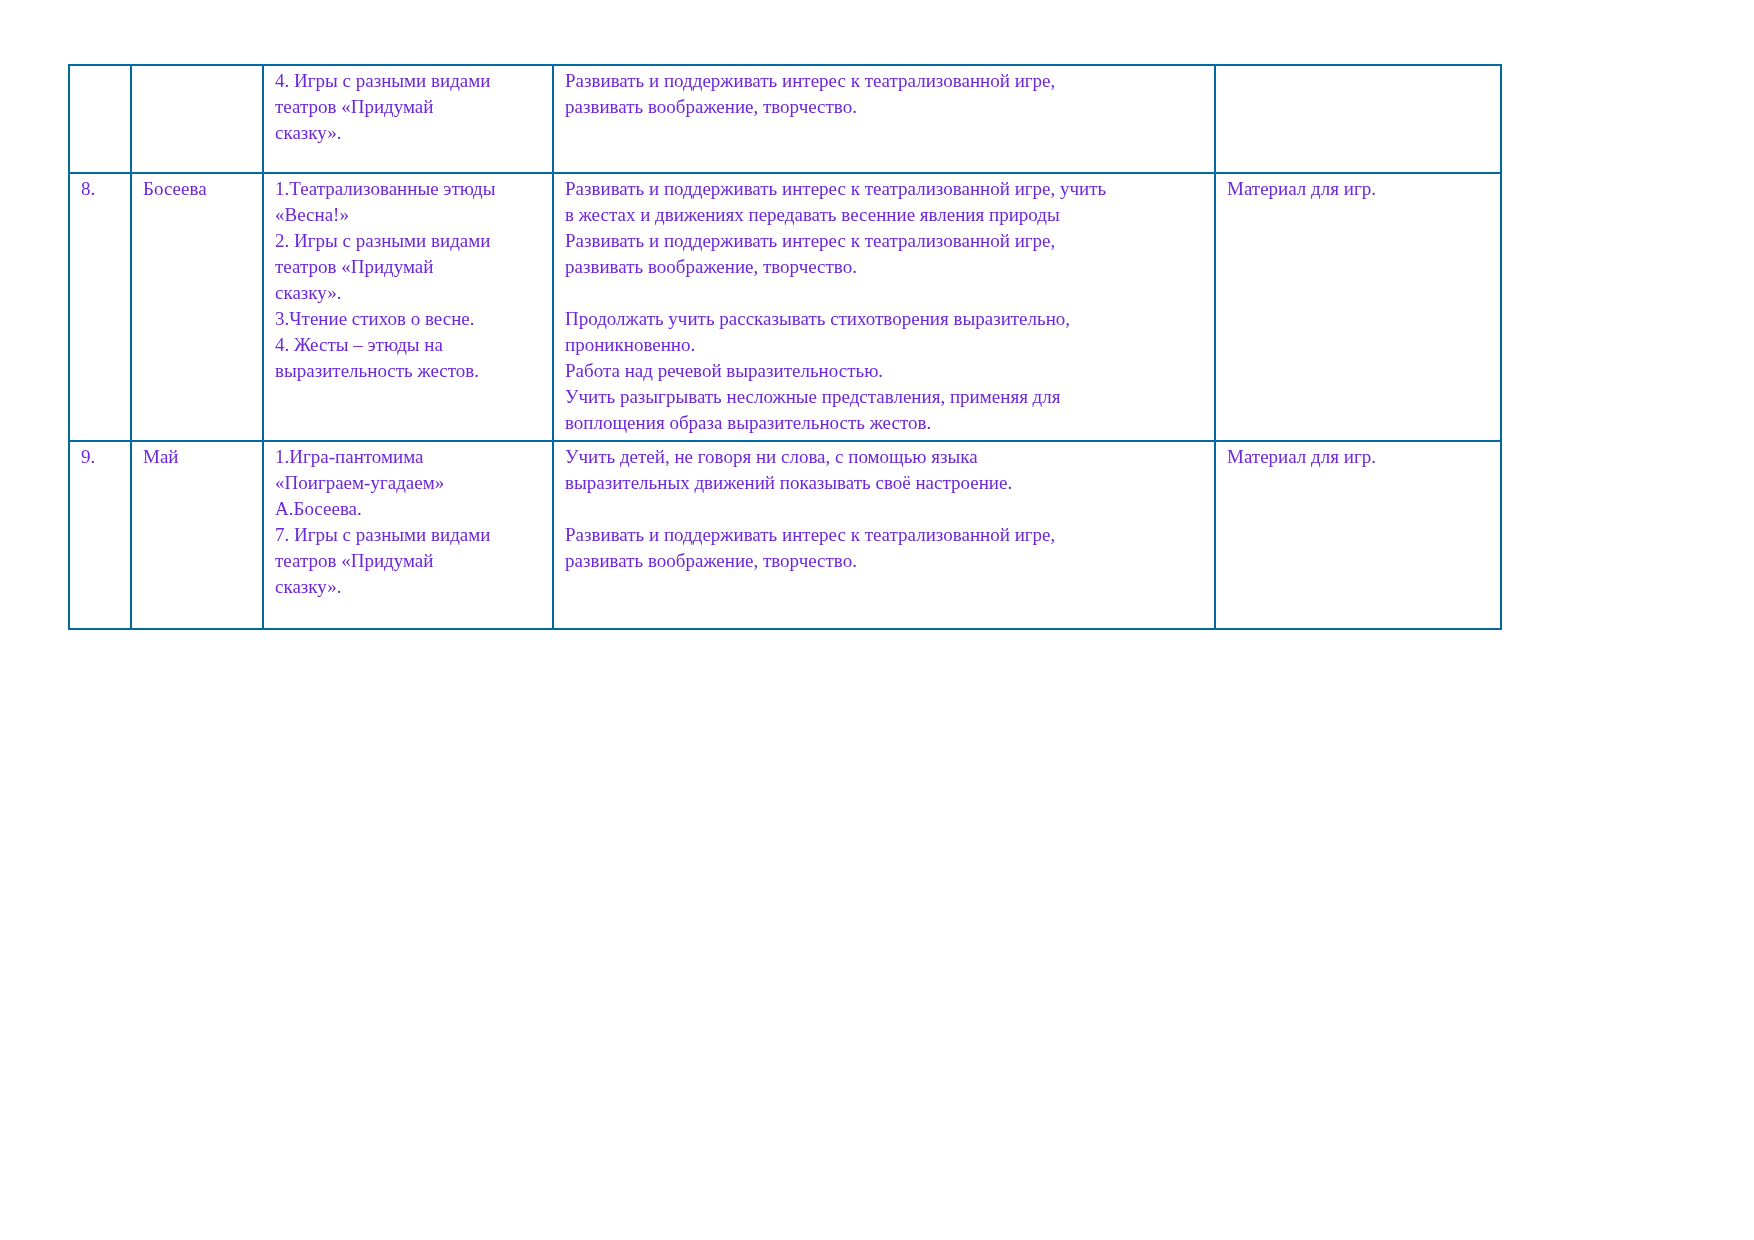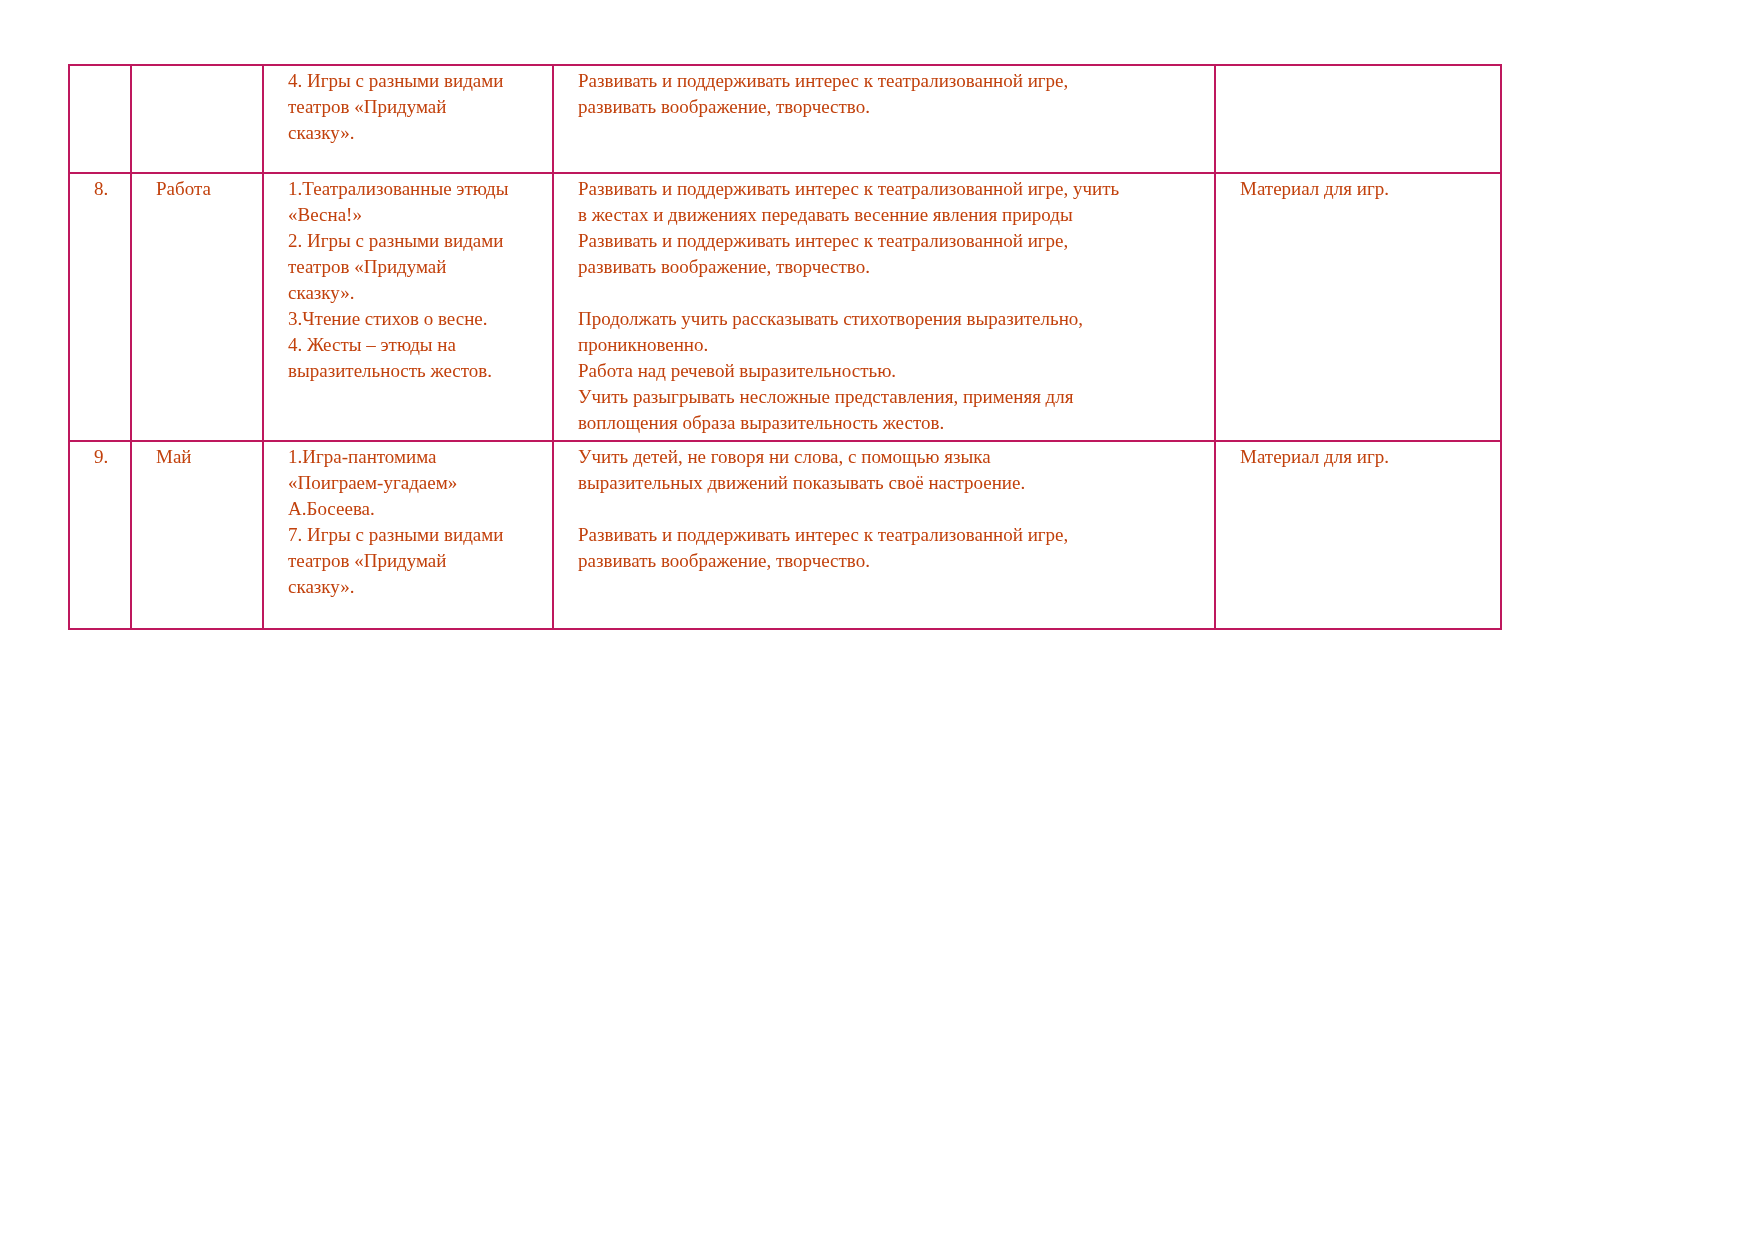--- a/index.html
+++ b/index.html
@@ -17,26 +17,26 @@
   }
   table.schedule {
     position: absolute;
     left: 68px;
     top: 64px;
     width: 1432px;
     border-collapse: collapse;
     table-layout: fixed;
   }
   table.schedule td {
-    border: 2px solid #be185d;
+    border: 2px solid #0369a1;
     vertical-align: top;
-    padding: 2px 10px 4px 24px;
+    padding: 2px 10px 4px 11px;
     font-size: 19px;
     line-height: 26px;
-    color: #c2410c;
+    color: #6d28d9;
     white-space: pre-line;
     word-wrap: break-word;
   }
   col.c-num   { width: 62px;  }
   col.c-month { width: 132px; }
   col.c-act   { width: 290px; }
   col.c-obj   { width: 662px; }
   col.c-mat   { width: 286px; }
   tr.r-partial td { height: 100px; }
   tr.r-april  td { height: 252px; }
@@ -60,21 +60,21 @@
         <td></td>
         <td>4. Игры с разными видами
 театров «Придумай
 сказку».</td>
         <td>Развивать и поддерживать интерес к театрализованной игре,
 развивать воображение, творчество.</td>
         <td></td>
       </tr>
       <tr class="r-april">
         <td>8.</td>
-        <td>Работа</td>
+        <td>Босеева</td>
         <td>1.Театрализованные этюды
 «Весна!»
 2. Игры с разными видами
 театров «Придумай
 сказку».
 3.Чтение стихов о весне.
 4. Жесты – этюды на
 выразительность жестов.</td>
         <td>Развивать и поддерживать интерес к театрализованной игре, учить
 в жестах и движениях передавать весенние явления природы

